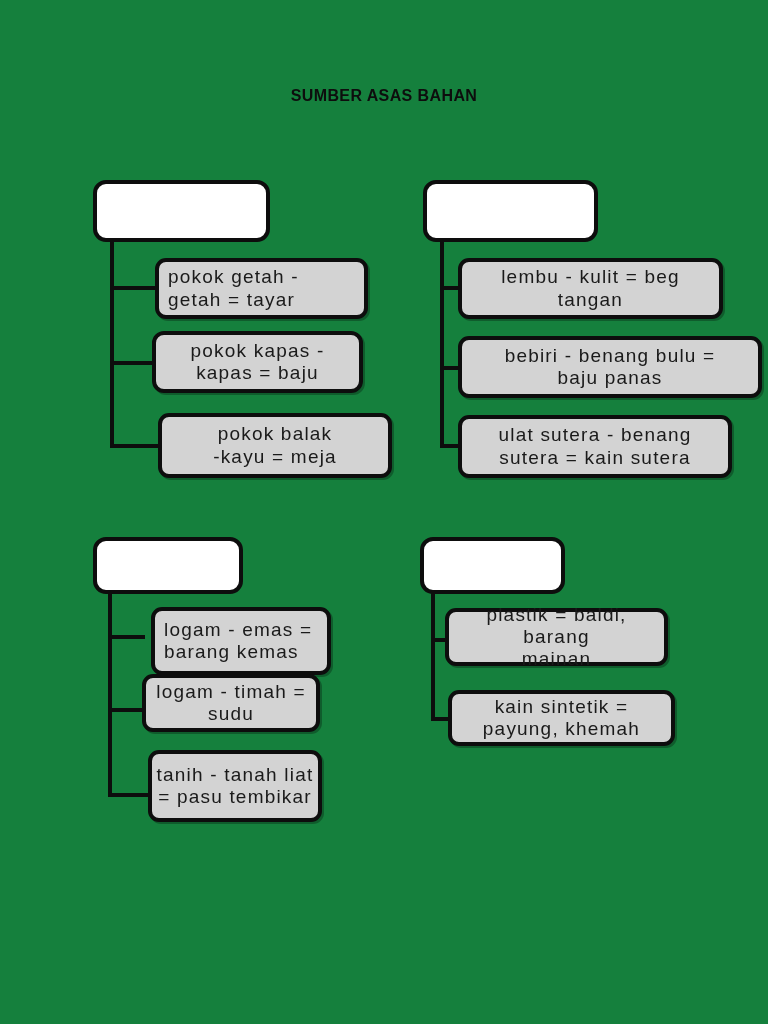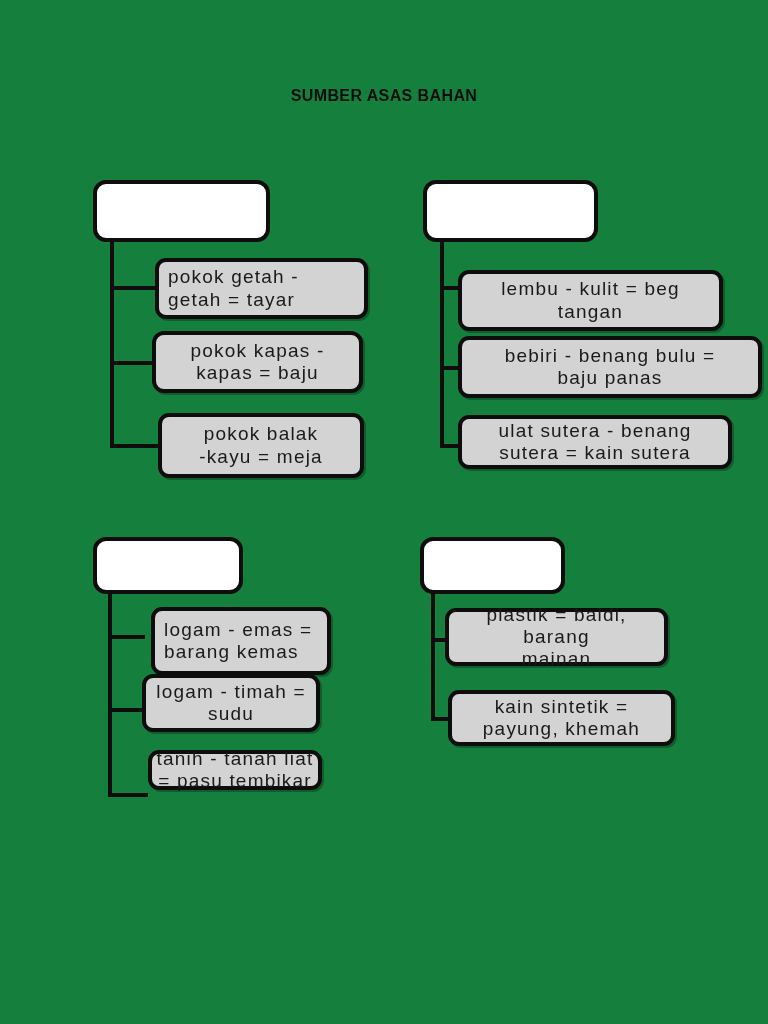--- a/index.html
+++ b/index.html
@@ -61,41 +61,41 @@
   }
 
   
   .t1-parent { left: 93px;  top: 180px; width: 177px; height: 62px; }
   .t1-trunk  { left: 110px; top: 240px; width: 4px;   height: 208px; }
   .t1-b1     { left: 114px; top: 286px; width: 41px;  height: 4px; }
   .t1-b2     { left: 114px; top: 361px; width: 38px;  height: 4px; }
   .t1-b3     { left: 114px; top: 444px; width: 44px;  height: 4px; }
   .t1-c1     { left: 155px; top: 258px; width: 213px; height: 61px; }
   .t1-c2     { left: 152px; top: 331px; width: 211px; height: 62px; border-radius: 12px; }
-  .t1-c3     { left: 158px; top: 413px; width: 206px; height: 65px; }
+  .t1-c3     { left: 158px; top: 413px; width: 234px; height: 65px; }
 
   
   .t2-parent { left: 423px; top: 180px; width: 175px; height: 62px; }
   .t2-trunk  { left: 440px; top: 240px; width: 4px;   height: 208px; }
   .t2-b1     { left: 444px; top: 286px; width: 14px;  height: 4px; }
   .t2-b2     { left: 444px; top: 366px; width: 14px;  height: 4px; }
   .t2-b3     { left: 444px; top: 444px; width: 14px;  height: 4px; }
-  .t2-c1     { left: 458px; top: 270px; width: 265px; height: 61px; }
+  .t2-c1     { left: 458px; top: 258px; width: 265px; height: 61px; }
   .t2-c2     { left: 458px; top: 336px; width: 304px; height: 62px; }
-  .t2-c3     { left: 458px; top: 415px; width: 274px; height: 54px; }
+  .t2-c3     { left: 458px; top: 415px; width: 274px; height: 63px; }
 
   
   .t3-parent { left: 93px;  top: 537px; width: 150px; height: 57px; }
   .t3-trunk  { left: 108px; top: 592px; width: 4px;   height: 205px; }
   .t3-b1     { left: 112px; top: 635px; width: 33px;  height: 4px; }
   .t3-b2     { left: 112px; top: 708px; width: 30px;  height: 4px; }
   .t3-b3     { left: 112px; top: 793px; width: 36px;  height: 4px; }
   .t3-c1     { left: 151px; top: 607px; width: 180px; height: 68px; }
   .t3-c2     { left: 142px; top: 674px; width: 178px; height: 58px; }
-  .t3-c3     { left: 148px; top: 750px; width: 174px; height: 40px; }
+  .t3-c3     { left: 148px; top: 750px; width: 174px; height: 72px; }
 
   
   .t4-parent { left: 420px; top: 537px; width: 145px; height: 57px; }
   .t4-trunk  { left: 431px; top: 592px; width: 4px;   height: 129px; }
   .t4-b1     { left: 435px; top: 638px; width: 10px;  height: 4px; }
   .t4-b2     { left: 435px; top: 717px; width: 13px;  height: 4px; }
   .t4-c1     { left: 445px; top: 608px; width: 223px; height: 58px; }
   .t4-c2     { left: 448px; top: 690px; width: 227px; height: 56px; }
 </style>
 </head>

